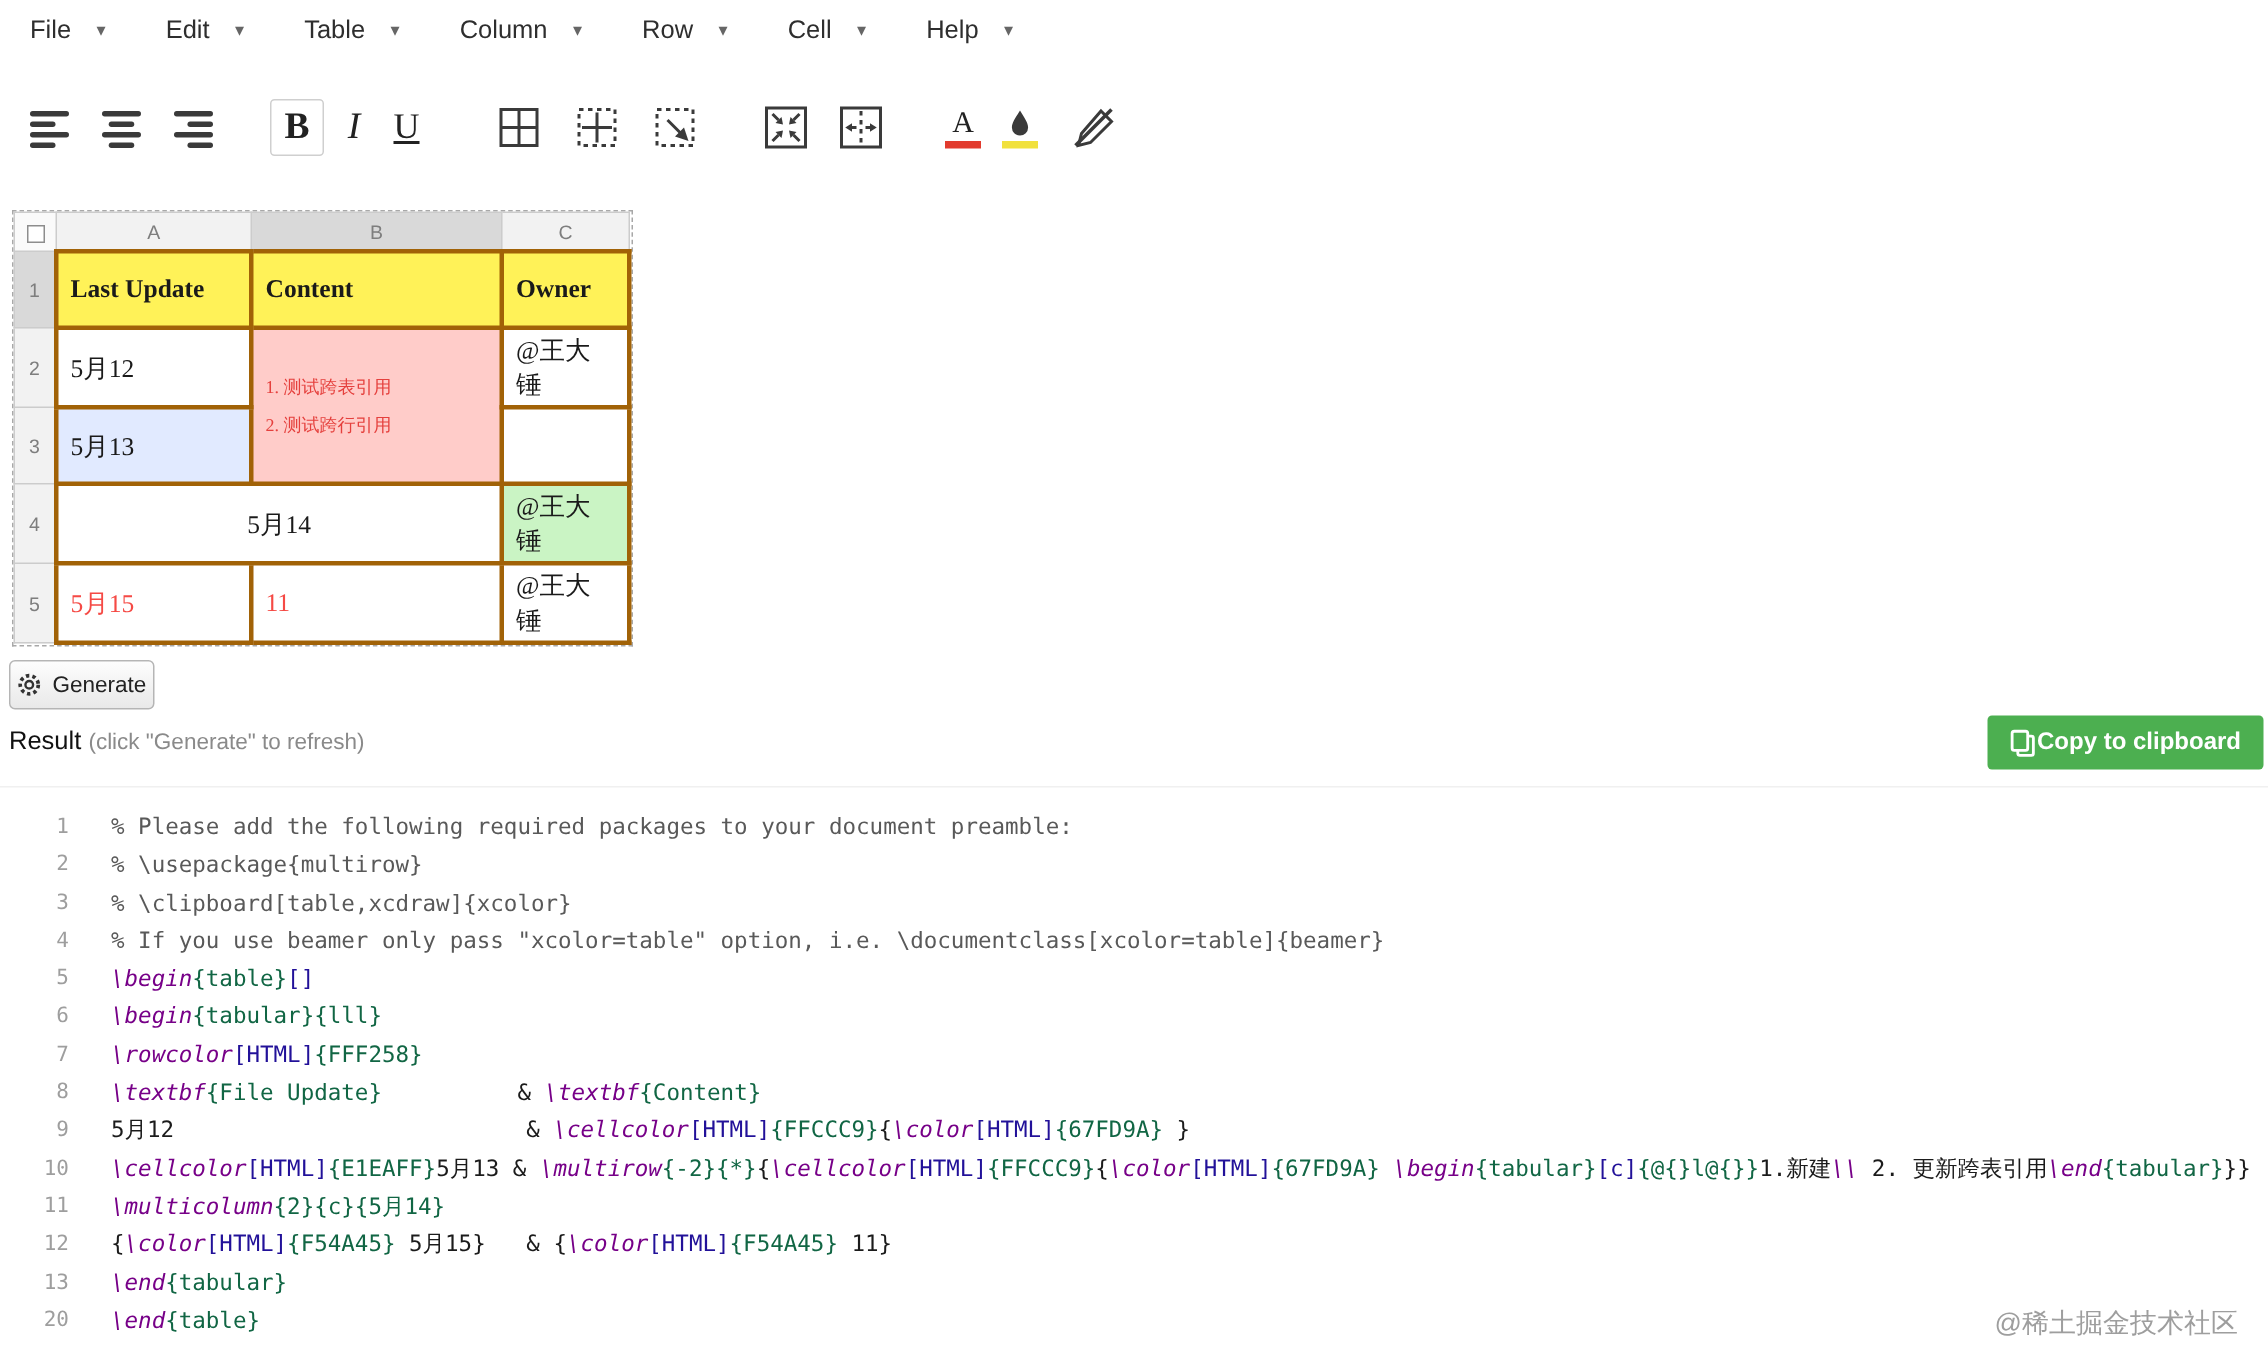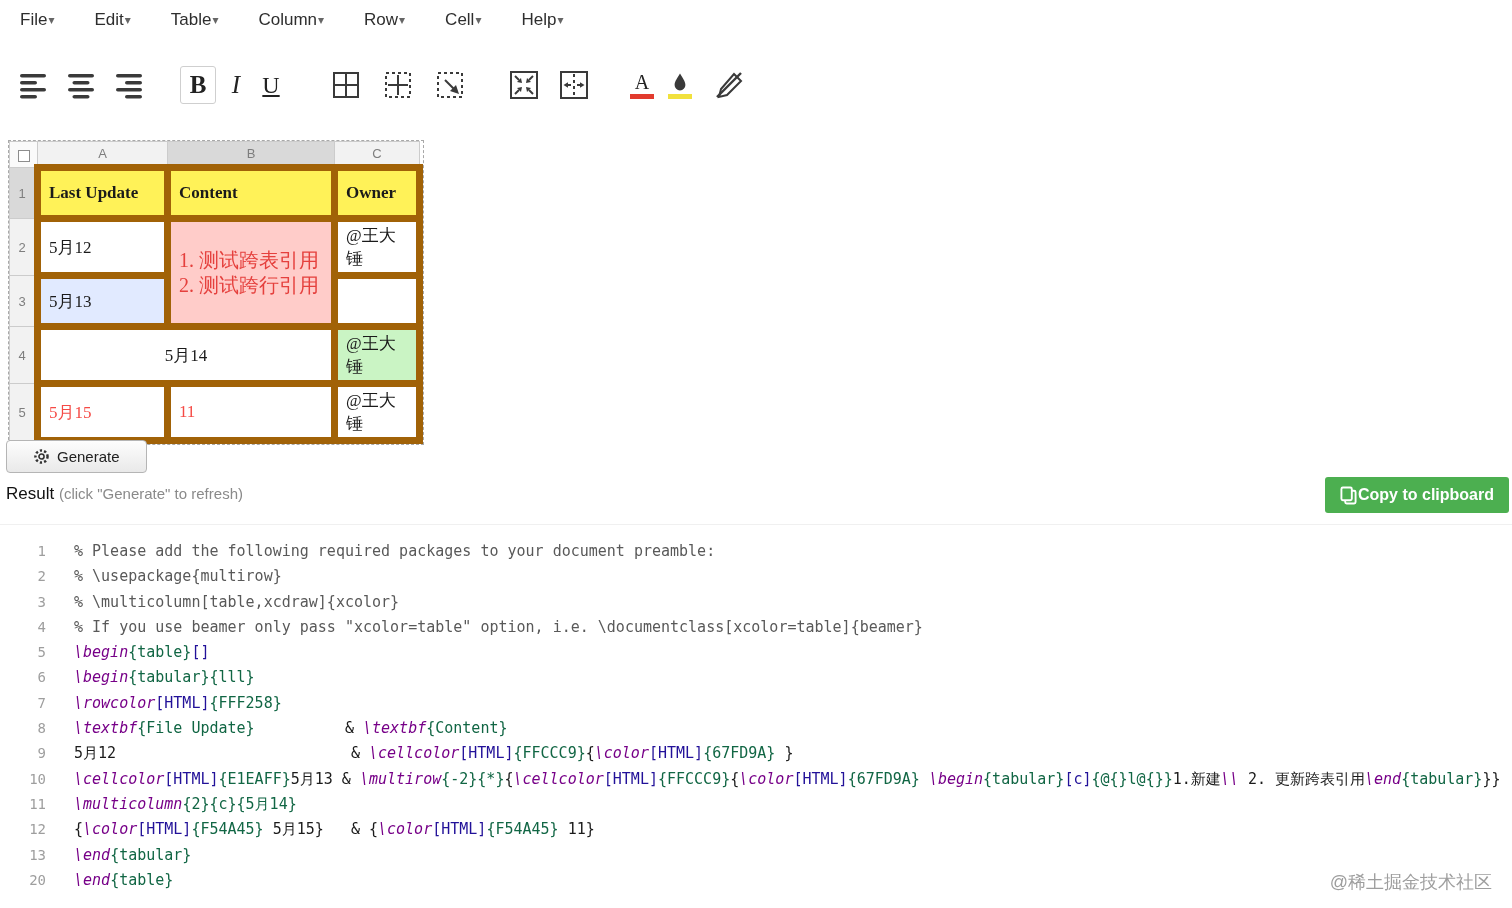--- a/index.html
+++ b/index.html
@@ -2,21 +2,21 @@
 <html style="--copy-green: #4caf50; --accent-red: #e23b2e; --accent-yellow: #f1e13d; --syn-comment: #595959; --syn-command: #770088; --syn-brace: #116644; --syn-bracket: #221199; --syn-plain: #1b1b1b;"><head>
 <meta charset="utf-8">
 <style>
   * { box-sizing: border-box; margin: 0; padding: 0; }
   html,body { width:1512px; height:908px; background:#ffffff; overflow:hidden;
               font-family:"Liberation Sans", sans-serif; }
   .canvas { position:relative; width:1512px; height:908px; background:#fff; }
 
   
   .menubar { position:absolute; top:10px; left:20px; display:flex; gap:40px; }
-  .menu-item { display:flex; align-items:center; gap:1px; font-size:17px; color:#2e2e2e; cursor:pointer;justify-content:flex-end; }
+  .menu-item { display:flex; align-items:center; gap:17px; font-size:17px; color:#2e2e2e; cursor:pointer;justify-content:flex-end; }
   .menu-item .caret { font-size:12px; color:#666; }
 
   
   .toolbar { position:absolute; top:58px; left:0; right:0; height:54px; display:flex; align-items:center; padding-left:18px; }
   .tbtn { background:none; border:none; display:flex; flex-direction:column; align-items:center; justify-content:center; cursor:pointer; padding:0; }
   .tbtn svg { display:block; }
   .mr18{margin-right:18px}.mr36{margin-right:36px}.mr6{margin-right:6px}.mr44{margin-right:44px}
   .mr20{margin-right:20px}.mr42{margin-right:42px}.mr40{margin-right:40px}.mr14{margin-right:14px}
   .mr22{margin-right:22px}.mr50{margin-right:50px}
   .bold-btn { width:36px; height:38px; border:1px solid #cfcfcf; border-radius:3px; background:#fff;
@@ -32,30 +32,30 @@
   .style-select .caret { font-size:13px; color:#444; }
 
   
   .gridwrap { position:absolute; left:8px; top:140px; border:1px dashed #a8a8a8; display:inline-block; }
   table.grid { border-collapse:collapse; font-family:"Liberation Serif",serif; }
   table.grid th { background:#f2f2f2; border:1px solid #ccc; color:#7e7e7e; font-family:"Liberation Sans",sans-serif;
                   font-size:13px; font-weight:normal; height:26px; }
   table.grid th.sel { background:#d9d9d9; }
   table.grid th.corner { background:#fafafa; }
   .selall { display:inline-block; width:12px; height:12px; border:1px solid #8d8d8d; background:#fff; vertical-align:middle; }
-  table.grid td { border:7px solid #a16207; height:51px; font-size:17px; color:#1a1a1a; padding:2px 8px;
+  table.grid td { border:3px solid #a16207; height:51px; font-size:17px; color:#1a1a1a; padding:2px 8px;
                   vertical-align:middle; background:#fff; cursor:cell; }
   td.bcell { font-weight:bold; }
   td.center { text-align:center; }
   td.listcell { padding:4px 8px 4px 12px; }
-  .listline { font-size:20px; line-height:25px; }
+  .listline { font-size:12px; line-height:25px; }
 
   
   .genbtn { position:absolute; top:440px; left:6px; display:inline-flex; align-items:center; gap:7px;
-            padding:7px 26px; font-size:15px; color:#222; border:1px solid #b5b5b5; border-radius:4px;
+            padding:7px 4px; font-size:15px; color:#222; border:1px solid #b5b5b5; border-radius:4px;
             background:linear-gradient(#fdfdfd,#e9e9e9); cursor:pointer; }
   .result-row { position:absolute; top:484px; left:6px; font-size:17px; color:#111; }
   .result-row .title { font-weight:normal; }
   .result-row .hint { color:#8a8a8a; font-size:15px; font-weight:normal; }
   .copybtn { position:absolute; top:477px; right:3px; height:36px; display:flex; align-items:center; gap:1px;
              padding:0 15px; background:var(--copy-green); color:#fff; font-weight:bold; font-size:16px;
              border:none; border-radius:3px; cursor:pointer; }
 
   
   .codearea { position:absolute; top:524px; left:0; right:0; bottom:0; background:#fff; border-top:1px solid #f0f0f0;
@@ -283,21 +283,21 @@
       <div class="cl">
         <span class="ln">1</span>
         <span class="cd"><span class="tok-c">% Please add the following required packages to your document preamble:</span></span>
       </div>
       <div class="cl">
         <span class="ln">2</span>
         <span class="cd"><span class="tok-c">% \usepackage{multirow}</span></span>
       </div>
       <div class="cl">
         <span class="ln">3</span>
-        <span class="cd"><span class="tok-c">% \multicolumn[table,xcdraw]{xcolor}</span></span>
+        <span class="cd"><span class="tok-c">% \clipboard[table,xcdraw]{xcolor}</span></span>
       </div>
       <div class="cl">
         <span class="ln">4</span>
         <span class="cd"><span class="tok-c">% If you use beamer only pass "xcolor=table" option, i.e. \documentclass[xcolor=table]{beamer}</span></span>
       </div>
       <div class="cl">
         <span class="ln">5</span>
         <span class="cd"><span class="tok-k">\begin</span><span class="tok-a">{table}</span><span class="tok-b">[]</span></span>
       </div>
       <div class="cl">

